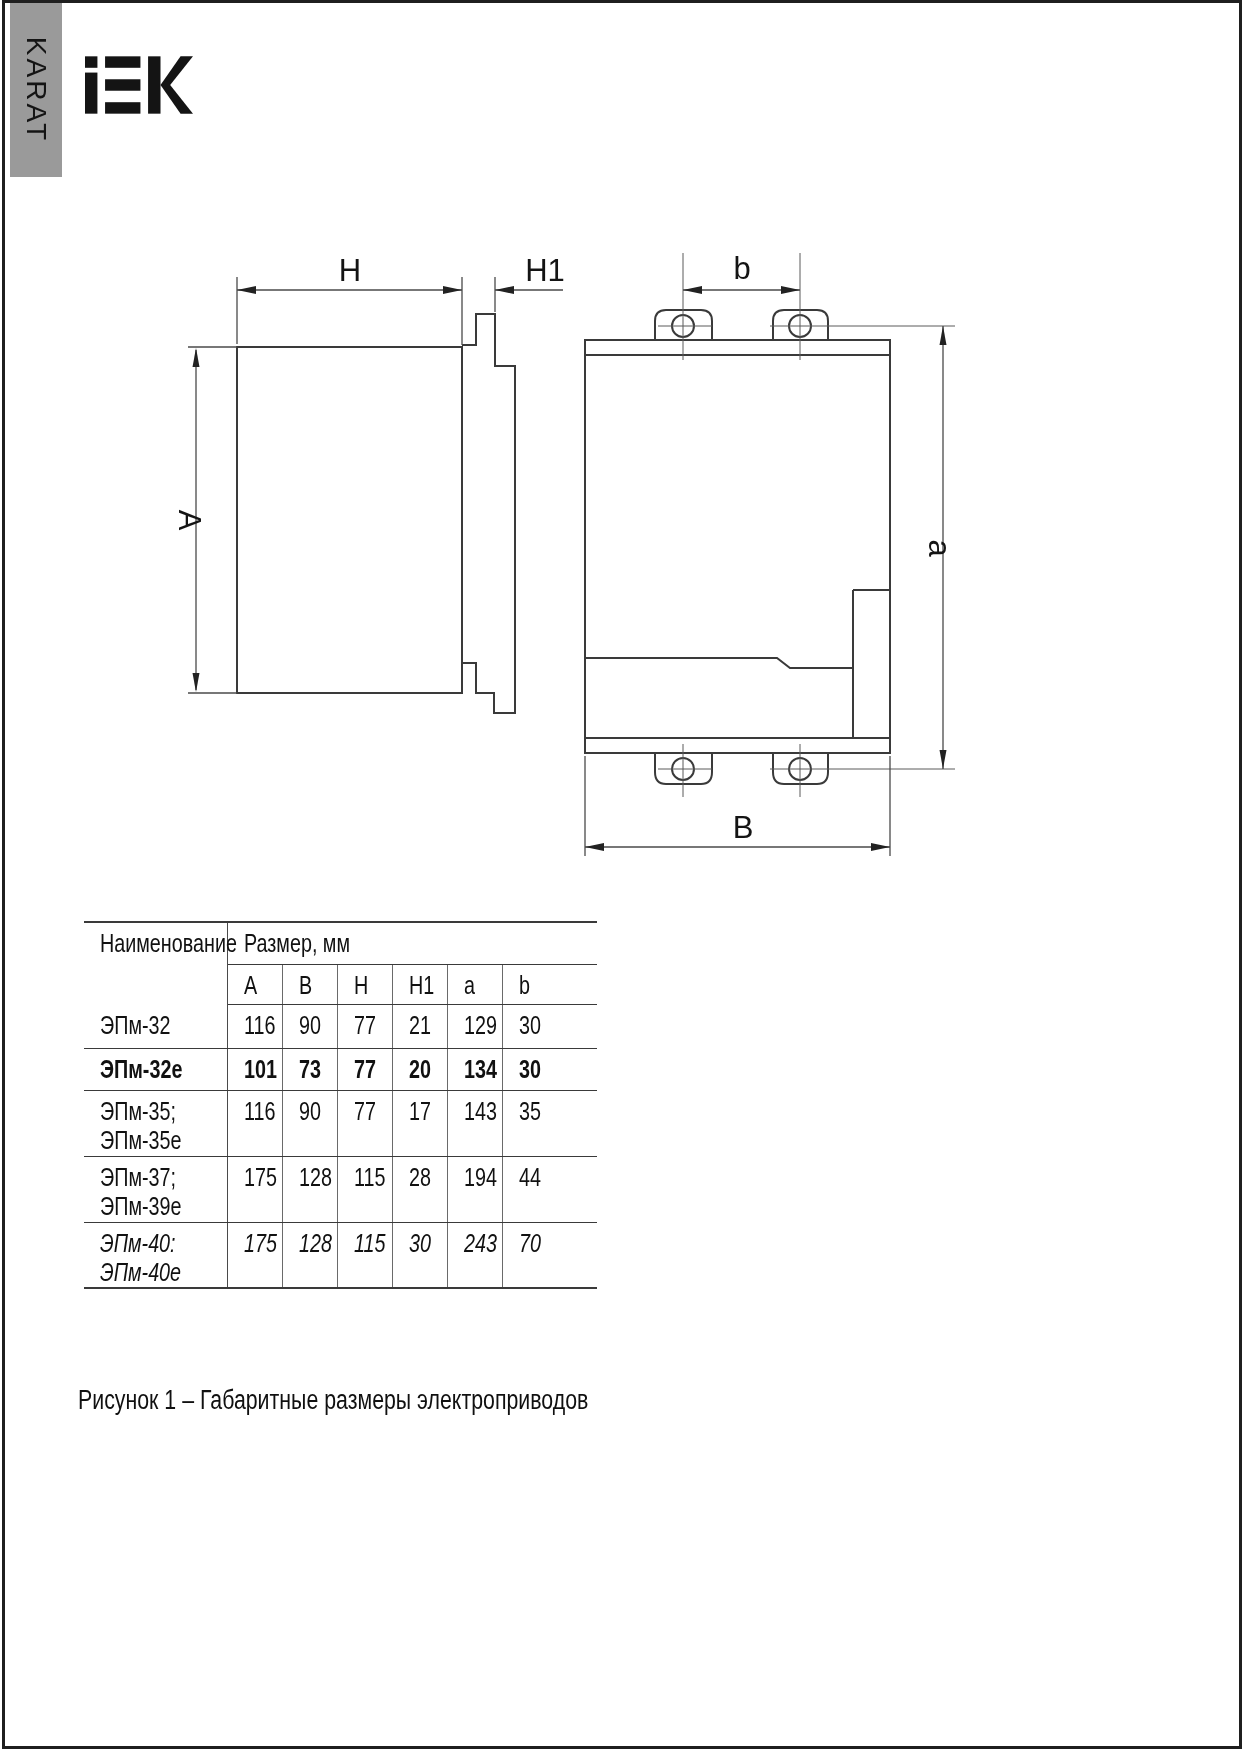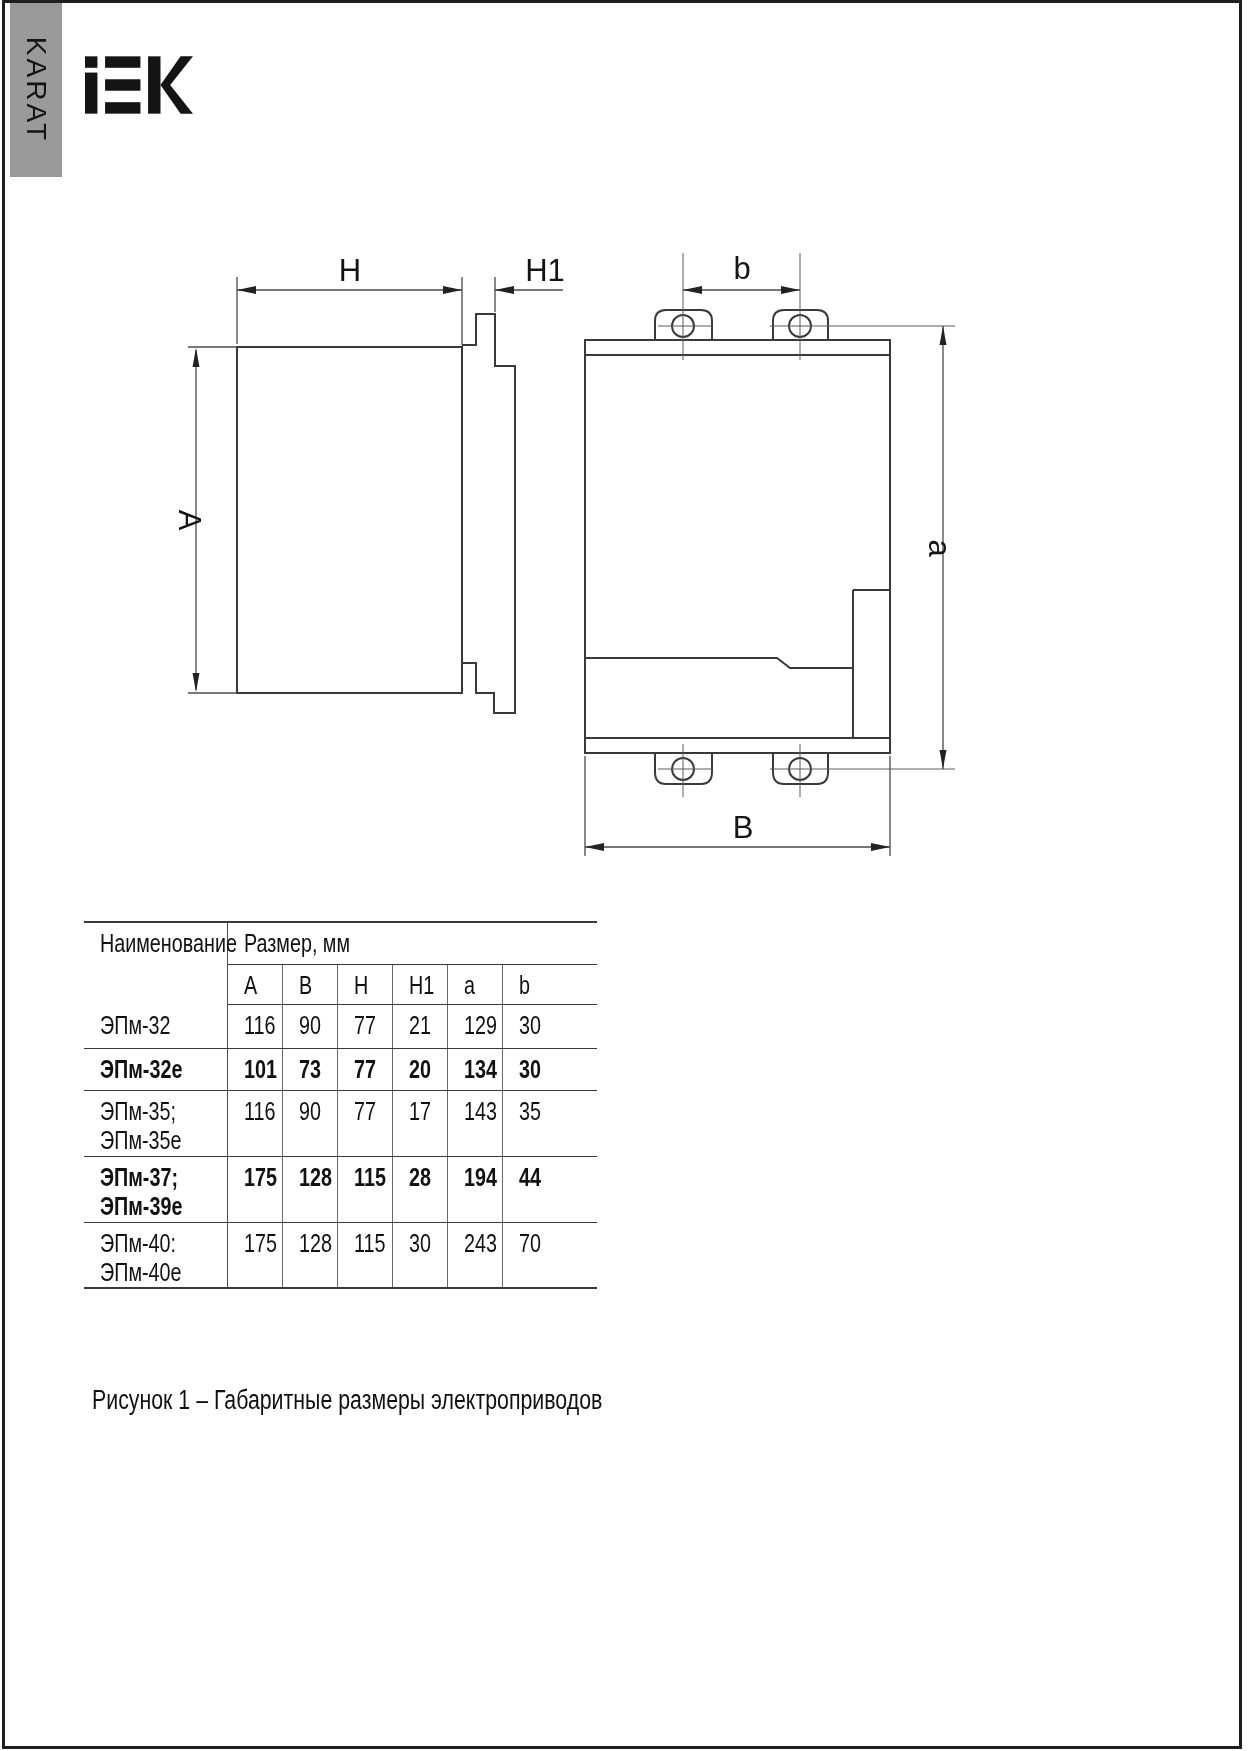--- a/index.html
+++ b/index.html
@@ -34,24 +34,24 @@
   table.dims td{vertical-align:top;padding:6px 0 0 16px;line-height:1.17;}
   td.namec{padding-left:11px;border-right:1.5px solid #4a4a4a;}
   td.vcell{border-left:1.5px solid #6a6a6a;}
   td.nleft{border-left:none;}
   tr.hr1 td{height:35px;}
   tr.hr2 td{height:33px;border-bottom:1.5px solid #3a3a3a;}
   td.sizehdr{border-bottom:1.5px solid #3a3a3a;border-left:1.5px solid #4a4a4a;}
   tr.r1 td{height:37px;border-bottom:1.5px solid #3a3a3a;margin-top:44px;}
   tr.r2 td{height:35px;border-bottom:1.5px solid #3a3a3a;font-weight:bold;}
   tr.r3 td{height:59px;border-bottom:1.5px solid #3a3a3a;}
-  tr.r4 td{height:56px;border-bottom:1.5px solid #3a3a3a;font-weight:bold;}
-  tr.r5 td{height:57px;}
-  
-  .caption{position:absolute;left:92px;top:1385px;font-size:27px;color:#101010;}
+  tr.r4 td{height:56px;border-bottom:1.5px solid #3a3a3a;}
+  tr.r5 td{height:57px;font-style:italic;}
+  
+  .caption{position:absolute;left:78px;top:1385px;font-size:27px;color:#101010;}
 </style>
 </head>
 <body>
 
 <div class="frame"></div>
 
 <div class="karat-tab">
   <span>KARAT</span>
 </div>
 

